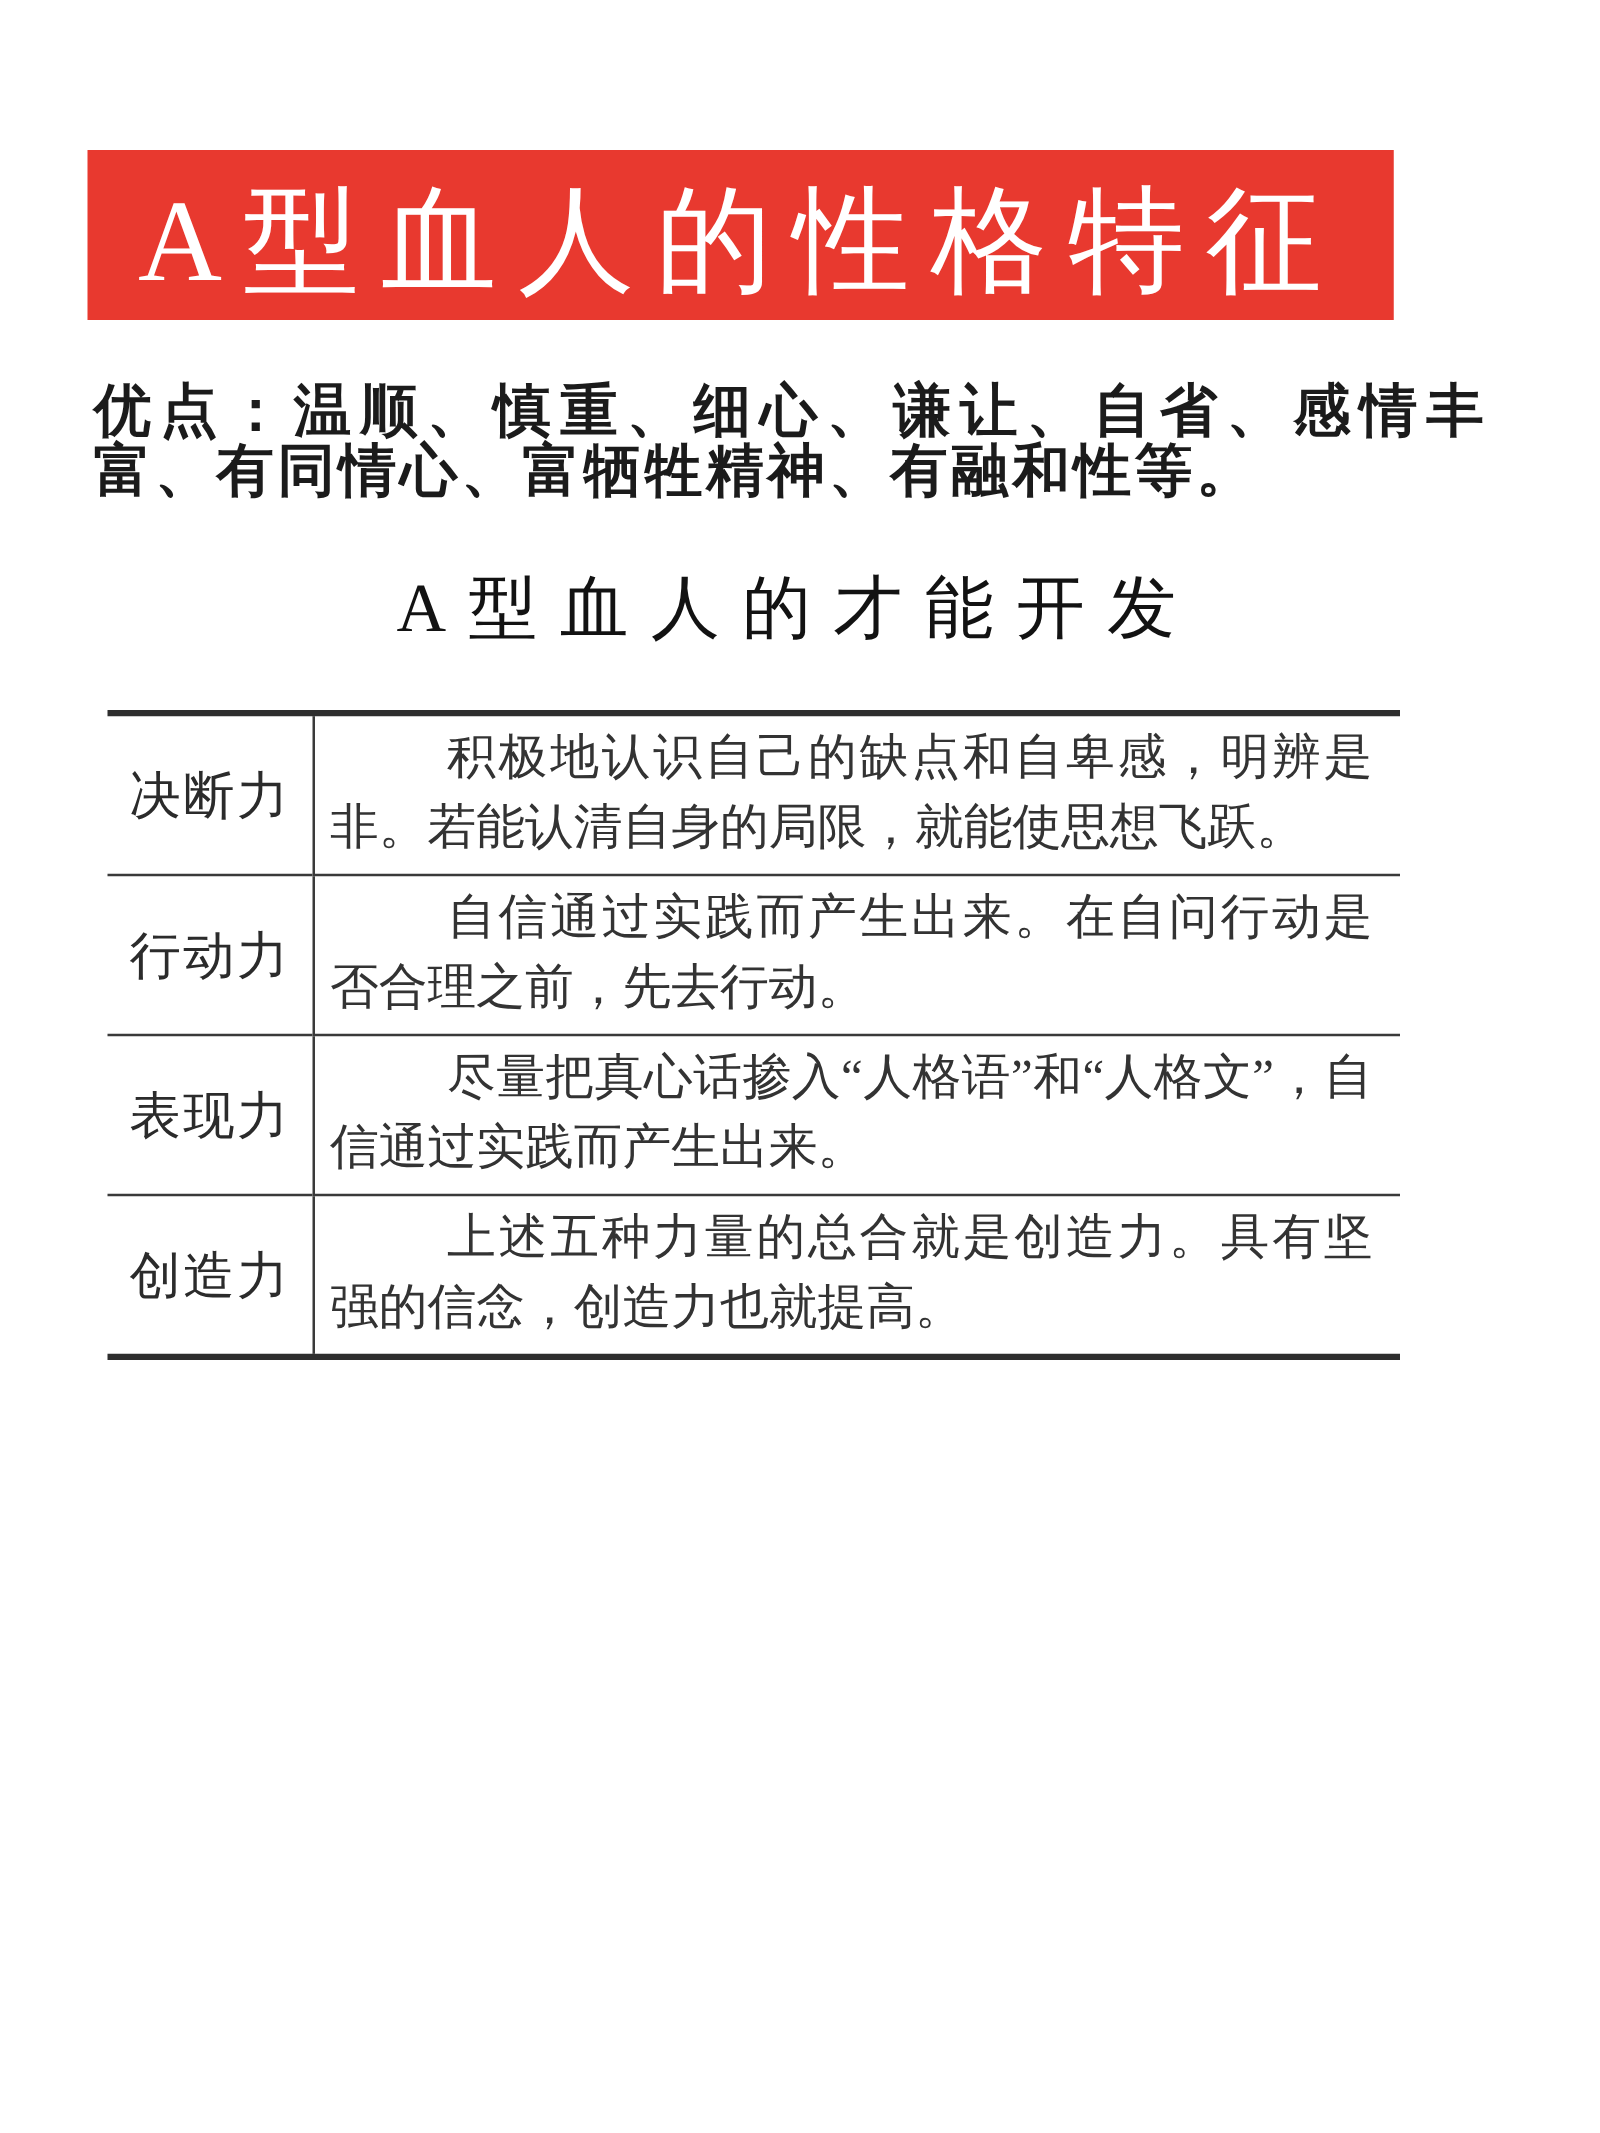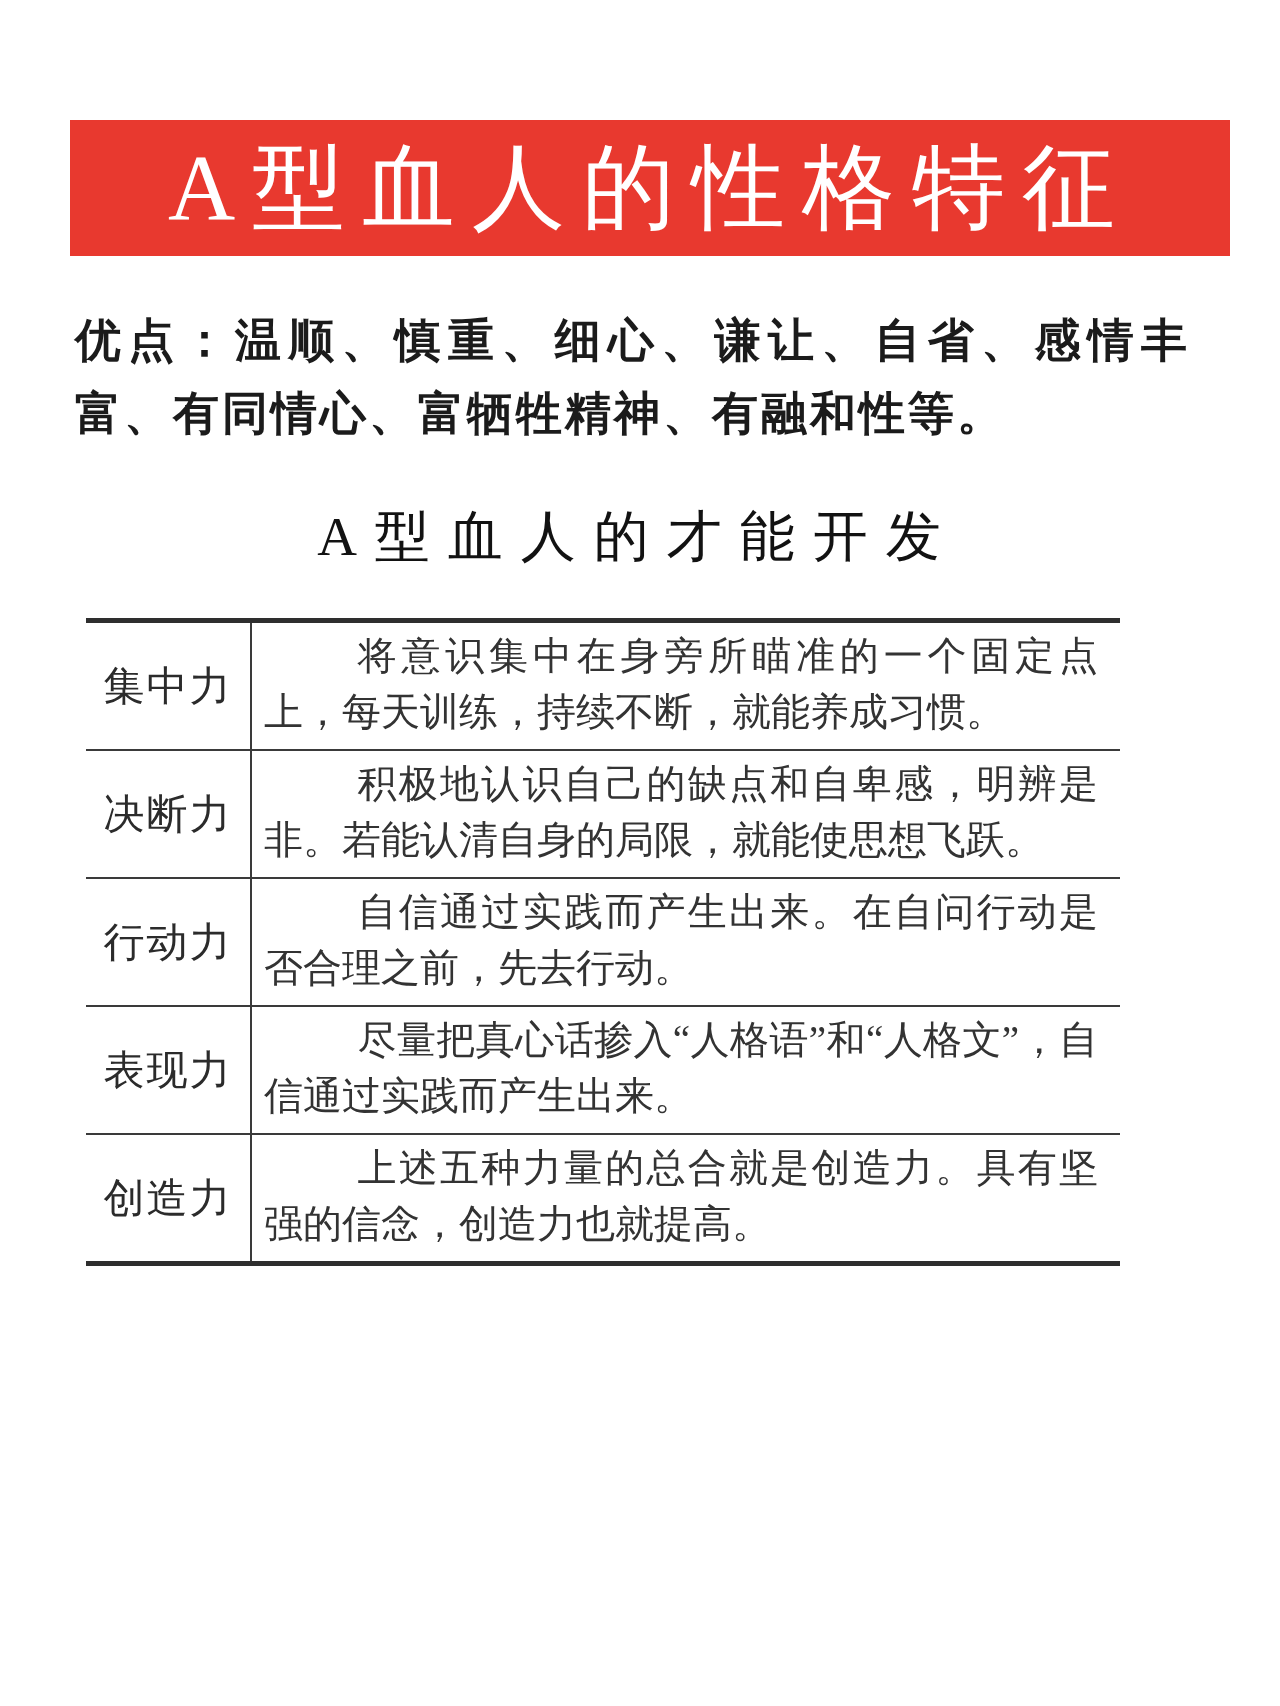--- a/index.html
+++ b/index.html
@@ -9,43 +9,43 @@
     background: #ffffff;
     font-family: "Liberation Sans", sans-serif;
     color: #1c1c1c;
     overflow: hidden;
   }
   .page { position: relative; width: 1280px; height: 1706px; }
 
   
   .banner {
     margin: 120px 110px 0 70px;
-    width: 1160px;
+    width: 1045px;
     height: 136px;
     background: #E8392F;
     display: flex;
-    align-items: center;
+    align-items: flex-end;
     justify-content: center;
   }
   .banner h1 {
     margin: 0;
     color: #ffffff;
     font-family: "Liberation Serif", serif;
     font-weight: 400;
     font-size: 93px;
     letter-spacing: 17px;
     white-space: nowrap;
   }
 
   
   .para {
     margin: 48px 90px 0 75px;
     font-size: 46px;
     font-weight: 700;
-    line-height: 73px;
+    line-height: 48px;
     letter-spacing: 3px;
     color: #1b1b1b;
     text-align: justify;
   }
   .para + .para { margin-top: 34px; }
 
   
   .section-heading {
     margin: 50px 4px 0 0;
     text-align: center;
@@ -95,24 +95,20 @@
   </header>
 
   <p class="para"><span>优点：</span><span>温顺、慎重、细心、谦让、自省、感情丰富、有同情心、富牺牲精神、有融和性等。</span></p>
 
 
   <h2 class="section-heading">A型血人的才能开发</h2>
 
   <table class="ability-table">
     <tbody>
       <tr>
-        <td class="ability-cell">集中力</td>
-        <td class="desc-cell">将意识集中在身旁所瞄准的一个固定点上，每天训练，持续不断，就能养成习惯。</td>
-      </tr>
-      <tr>
         <td class="ability-cell">决断力</td>
         <td class="desc-cell">积极地认识自己的缺点和自卑感，明辨是非。若能认清自身的局限，就能使思想飞跃。</td>
       </tr>
       <tr>
         <td class="ability-cell">行动力</td>
         <td class="desc-cell">自信通过实践而产生出来。在自问行动是否合理之前，先去行动。</td>
       </tr>
       <tr>
         <td class="ability-cell">表现力</td>
         <td class="desc-cell">尽量把真心话掺入“人格语”和“人格文”，自信通过实践而产生出来。</td>

